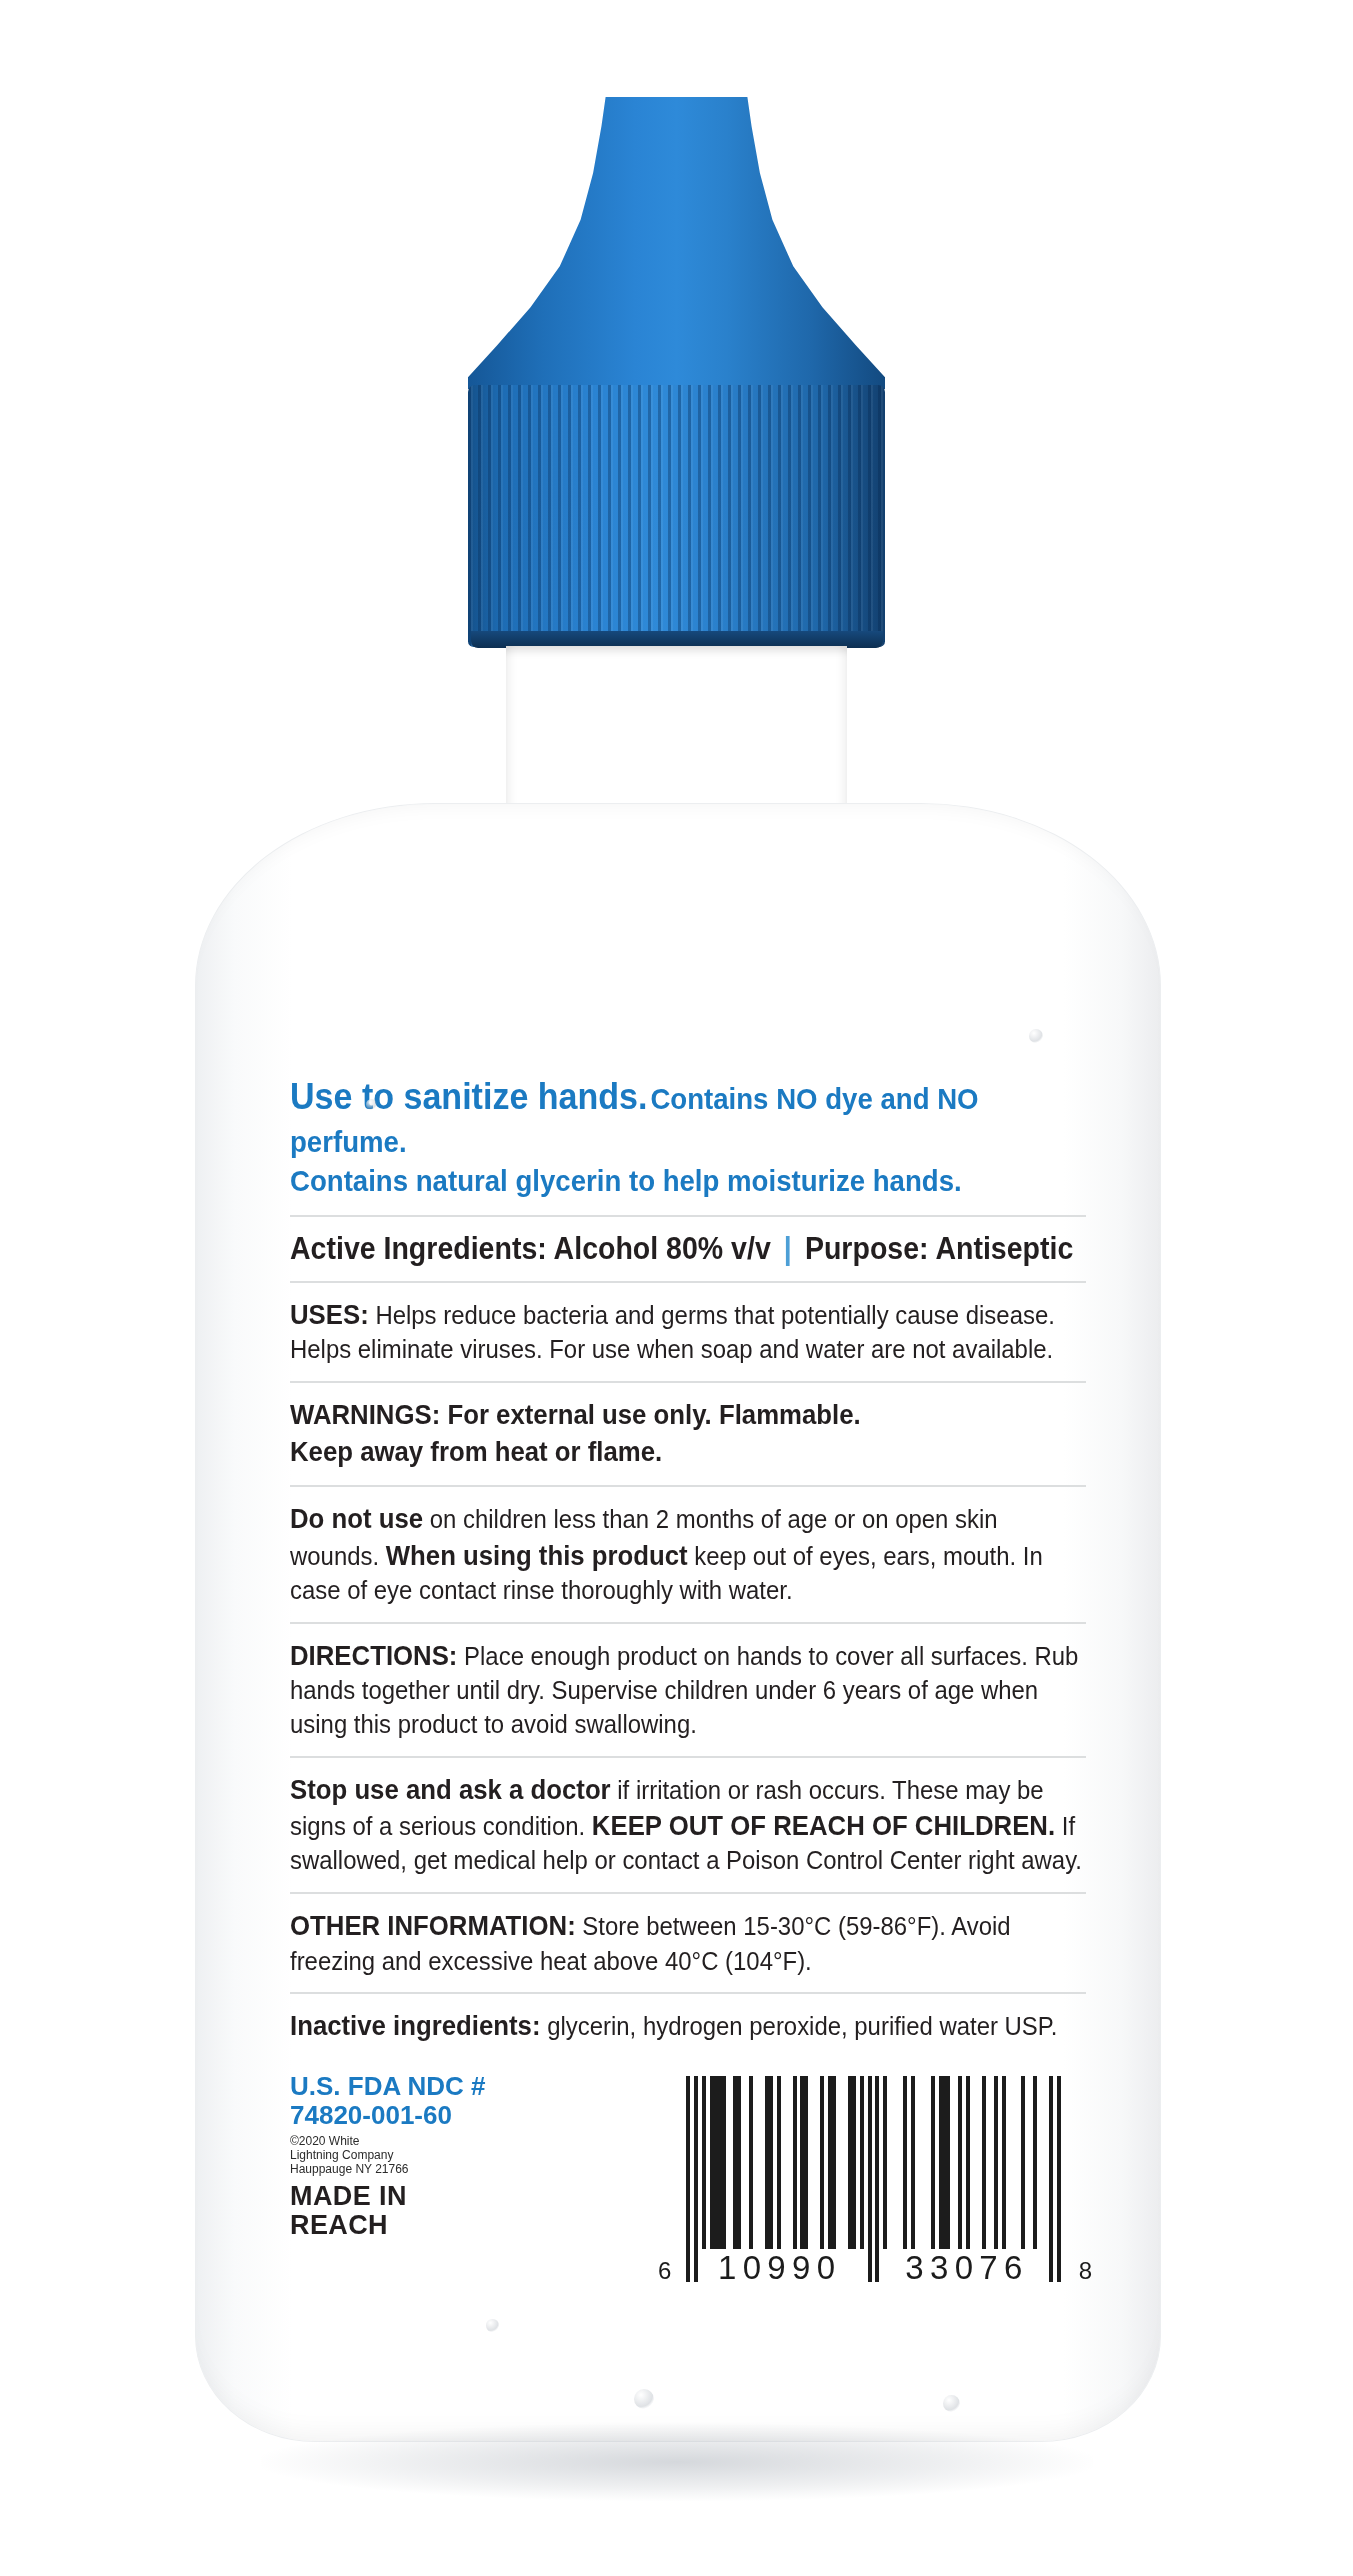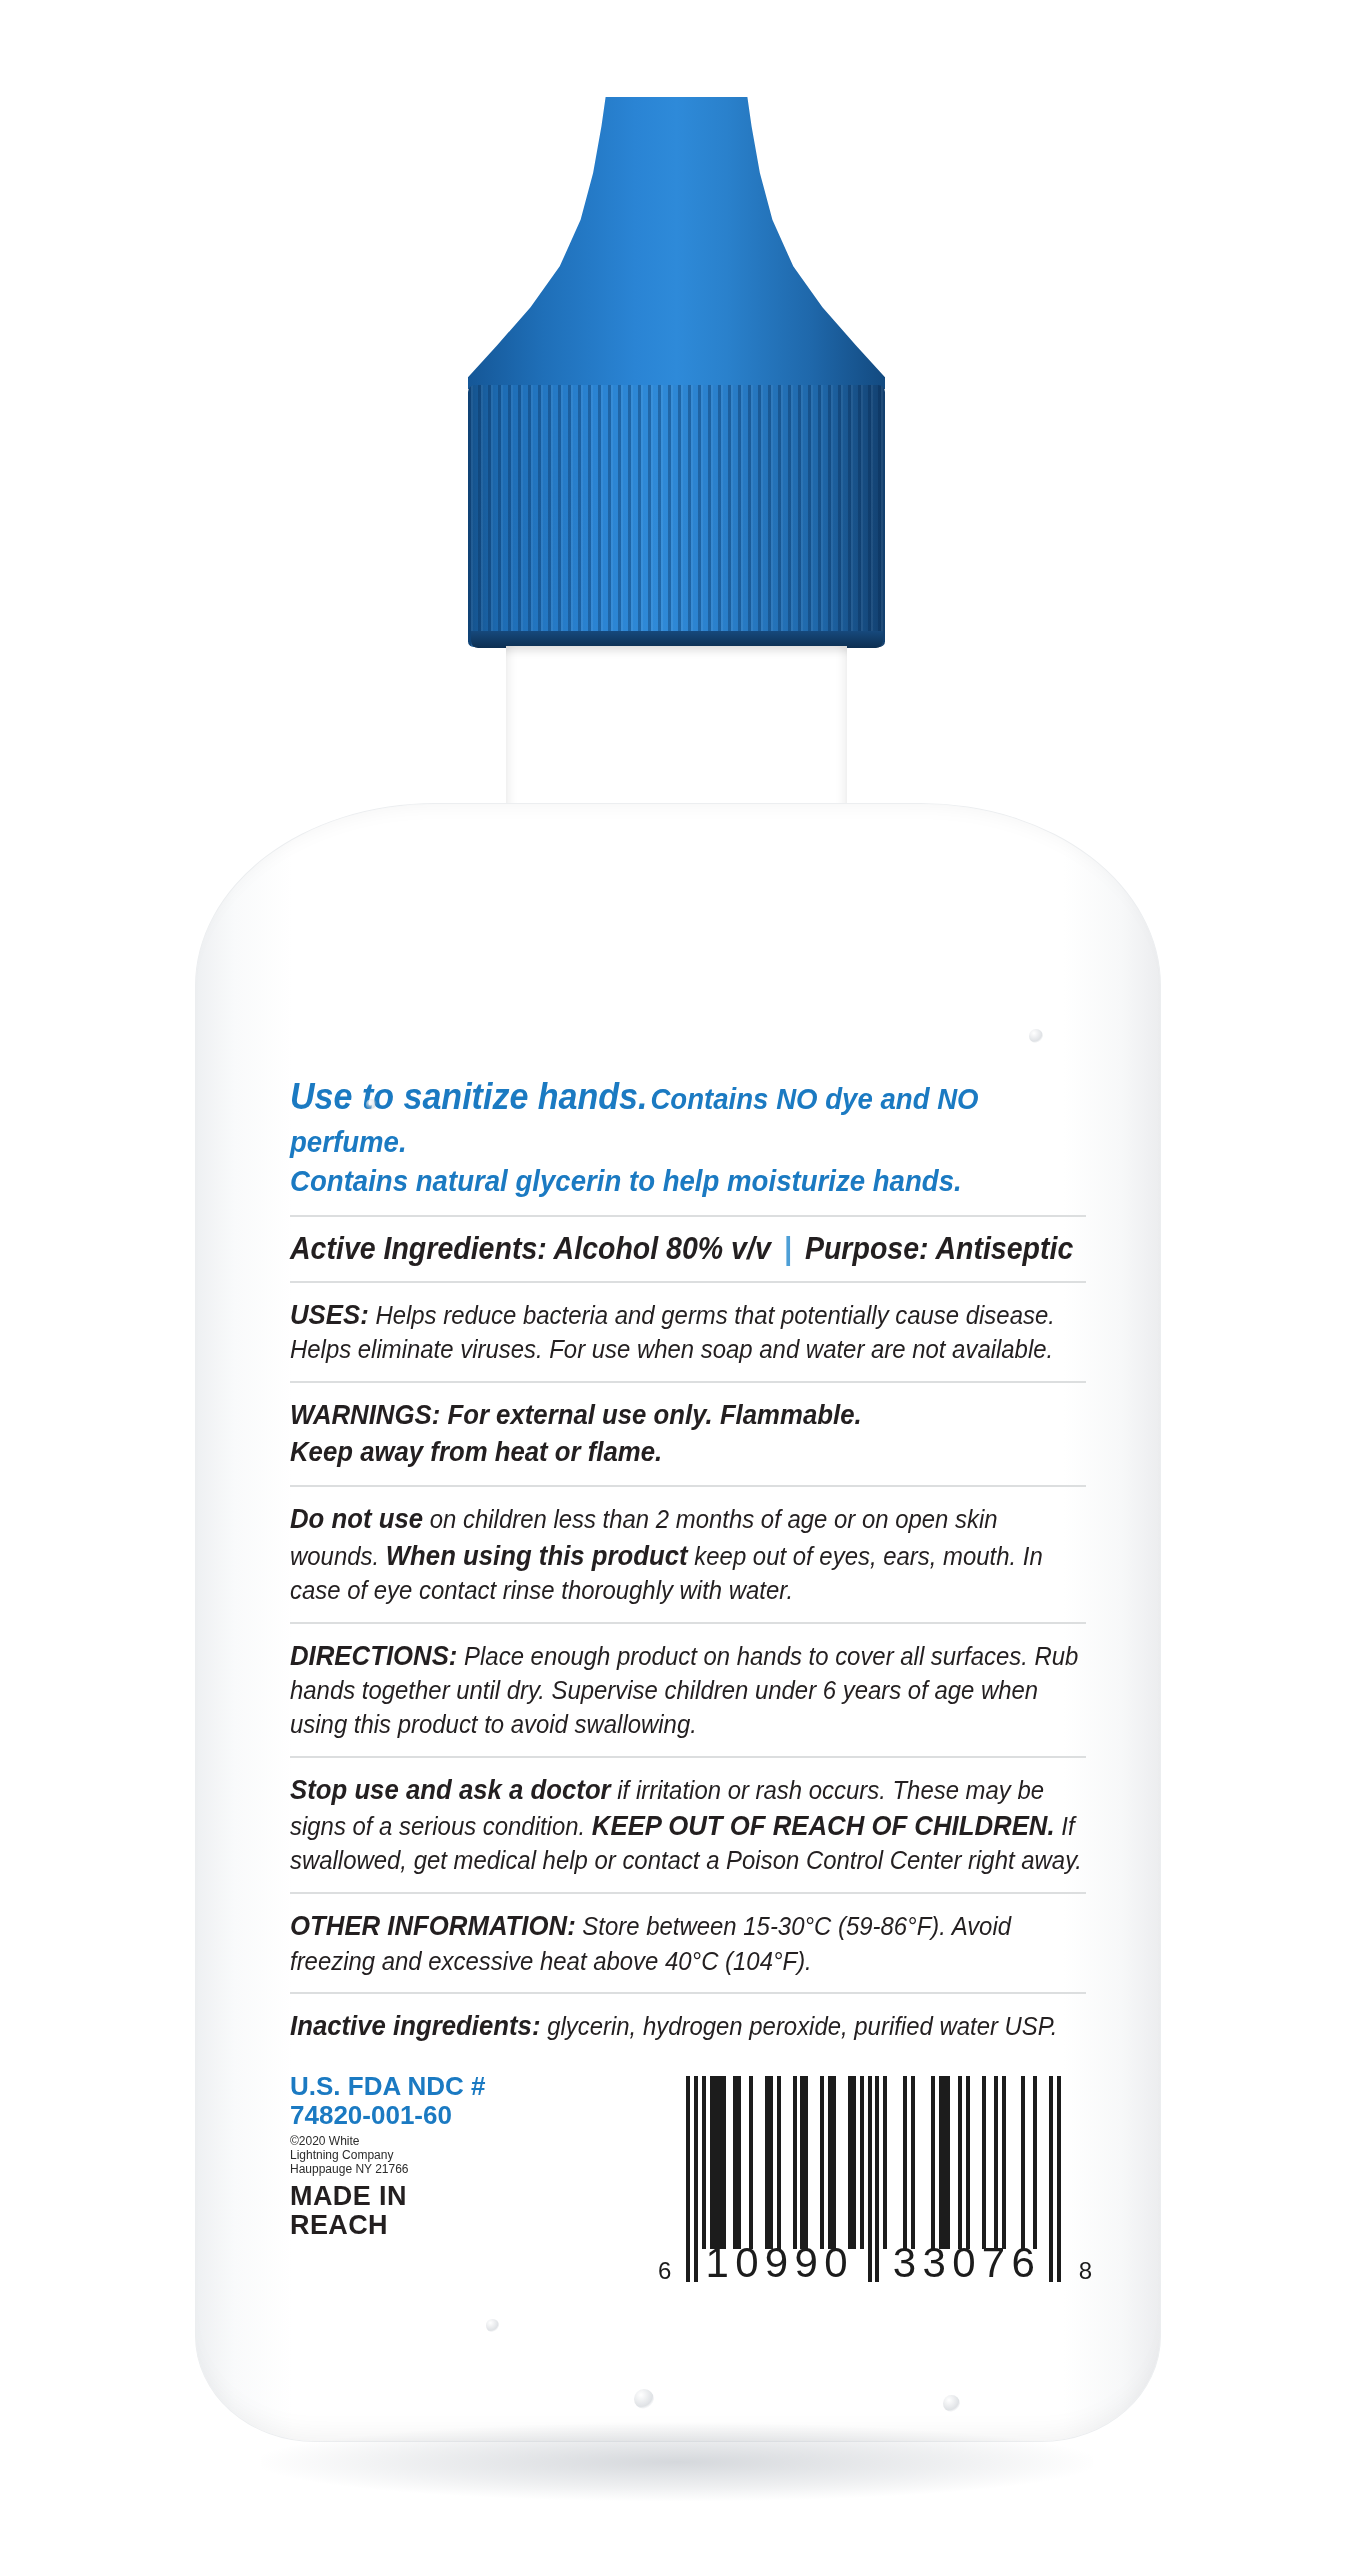--- a/index.html
+++ b/index.html
@@ -23,21 +23,21 @@
     border:0.7px solid #eceef0;
     border-radius:240px 240px 120px 120px / 183px 183px 106px 106px;
     box-shadow:inset 0 -22.6px 28px -18.3px rgba(0,0,0,0.06), inset 0 17px 21px -17px rgba(0,0,0,0.05);}
   .floor-shadow{position:absolute;left:261px;top:2423px;width:832px;height:78px;
     background:radial-gradient(ellipse at center, rgba(115,125,138,0.30) 0%, rgba(115,125,138,0.12) 45%, rgba(115,125,138,0) 72%);}
   .droplet{position:absolute;border-radius:50%;
     background:radial-gradient(circle at 35% 30%, rgba(255,255,255,0.9), rgba(140,150,162,0.28) 60%, rgba(140,150,162,0) 75%);}
 
   
   .label{position:absolute;left:94px;top:255px;width:796px;}
-  .sec{padding:14px 0;font-style:italic;}
+  .sec{padding:14px 0;}
   .sec + .sec{border-top:2.8px solid #dcdedf;}
   .txt{transform:scaleX(0.92);transform-origin:0 0;width:865px;}
   p{margin:0;}
 
   .headline{color:#1b7ac2;font-weight:bold;line-height:1.32;}
   .headline .lead{font-size:37px;}
   .headline .rest{font-size:30px;}
 
   .active-row{font-weight:bold;font-size:31px;white-space:nowrap;}
   .active-row .pipe{color:#4d9fd6;padding:0 5.6px;}
@@ -51,21 +51,21 @@
   .reg-col{width:233px;flex:none;}
   .ndc{color:#1b7ac2;font-weight:bold;font-size:26px;line-height:1.12;}
   .copy{font-size:12px;line-height:1.14;margin-top:5.6px;color:#2b2b2b;}
   .made{font-weight:bold;font-size:27px;line-height:1.08;margin-top:5.6px;letter-spacing:0.4px;}
 
   .barcode{position:relative;margin-left:auto;margin-right:25px;margin-top:4.2px;
            width:375px;height:206px;}
   .bar{position:absolute;top:0;height:173px;background:#1c1c1c;}
   .bar.guard{height:206px;}
   .bc-digit{position:absolute;font-size:24px;color:#1c1c1c;}
-  .bc-group{position:absolute;bottom:-5.6px;width:162px;text-align:center;font-size:42px;
+  .bc-group{position:absolute;bottom:-5.6px;width:162px;text-align:center;font-size:33px;
             letter-spacing:6.3px;color:#1c1c1c;}
   .bc-left-out{left:-28px;bottom:-2.8px;}
   .bc-right-out{right:-31px;bottom:-2.8px;}
   .bc-g1{left:12.7px;}
   .bc-g2{left:200px;}
 </style>
 </head>
 <body>
 
 <div class="stage">

